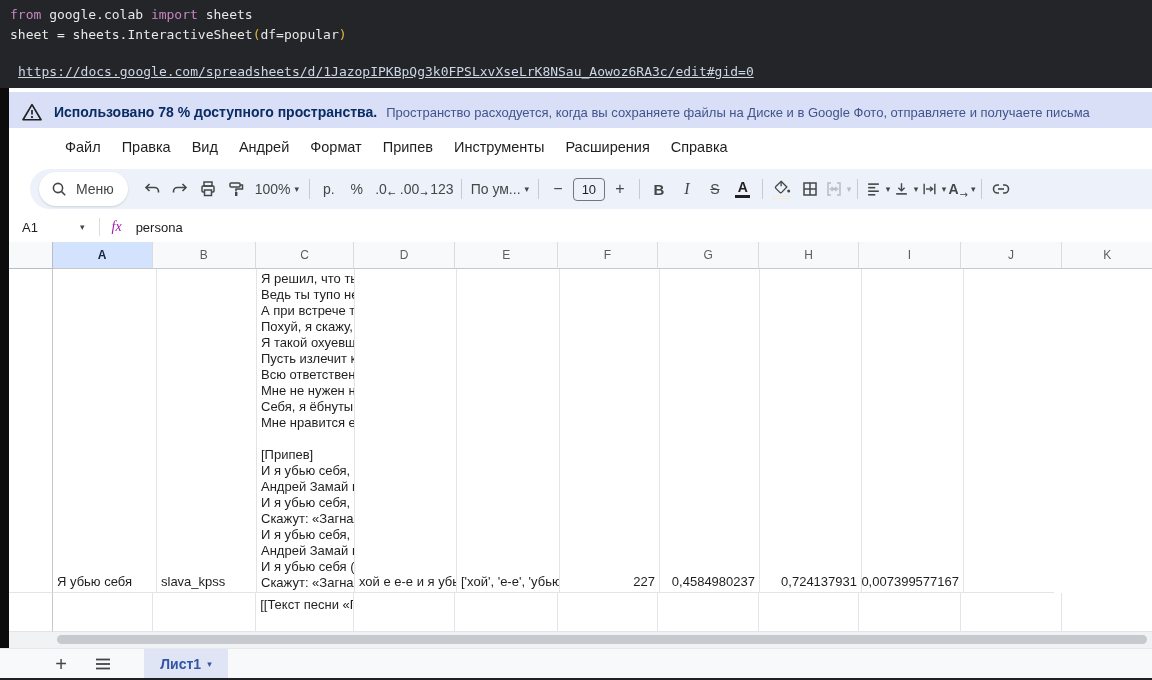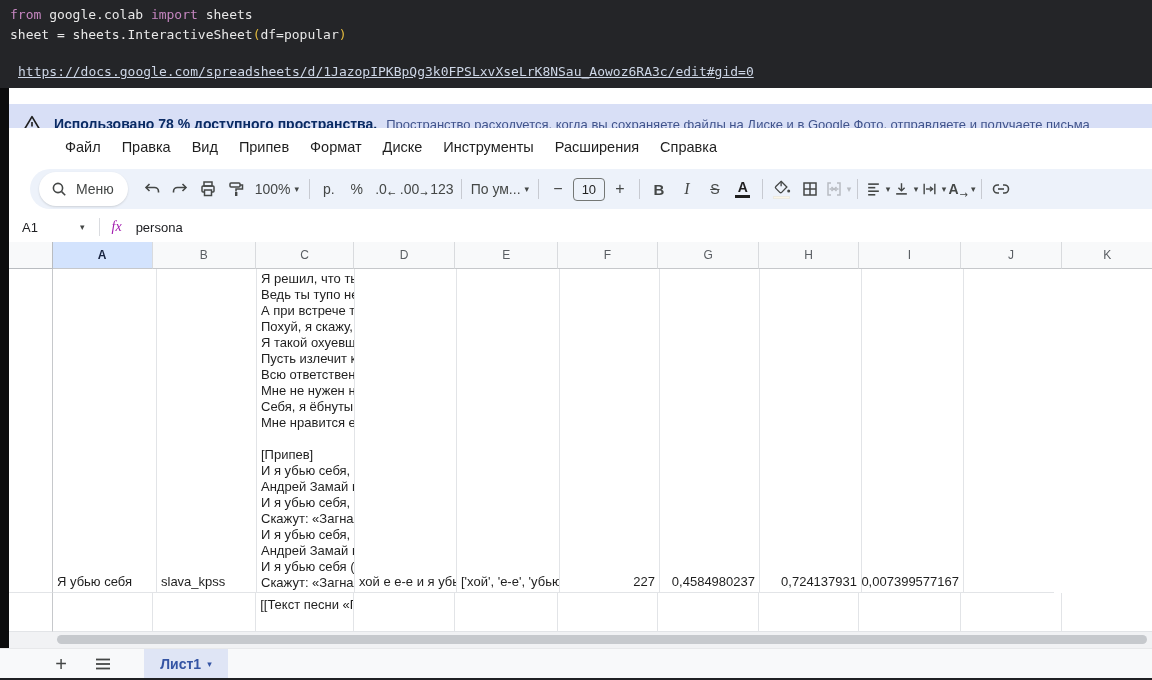--- a/index.html
+++ b/index.html
@@ -17,21 +17,21 @@
               font-family:"DejaVu Sans Mono",monospace;font-size:13px;white-space:nowrap;}
 
   
   .left-strip{left:0;top:88px;width:9px;height:560px;background:#0c0c0d;}
   .dark-bottom{left:0;top:678px;width:1152px;height:2px;background:#202124;}
 
   
   .app{left:9px;top:88px;width:1143px;height:560px;background:#fff;overflow:hidden;}
 
   
-  .notif{left:0;top:16px;width:1143px;height:40px;background:#d8dff6;display:flex;align-items:center;
+  .notif{left:0;top:4px;width:1143px;height:40px;background:#d8dff6;display:flex;align-items:center;
          overflow:hidden;white-space:nowrap;}
   .notif .w-icon{margin-left:13px;display:flex;align-items:center;}
   .notif .bold{margin-left:12px;font-weight:bold;color:#0a2b64;font-size:14px;}
   .notif .rest{margin-left:9px;color:#41548c;font-size:13px;}
 
   
   .menubar{left:0;top:40px;width:1143px;height:38px;background:#fff;display:flex;align-items:center;
            padding-left:56px;box-sizing:border-box;gap:21px;font-size:14.5px;color:#1f1f1f;}
   .menubar span{cursor:default;}
 
@@ -122,23 +122,23 @@
         </svg>
     </span>
     <span class="bold">Использовано 78 % доступного пространства.</span>
     <span class="rest">Пространство расходуется, когда вы сохраняете файлы на Диске и в Google Фото, отправляете и получаете письма</span>
   </div>
 
   <div class="abs menubar">
     <span>Файл</span>
     <span>Правка</span>
     <span>Вид</span>
+    <span>Андрей</span>
+    <span>Формат</span>
     <span>Припев</span>
-    <span>Формат</span>
-    <span>Диске</span>
     <span>Инструменты</span>
     <span>Расширения</span>
     <span>Справка</span>
   </div>
 
   <div class="abs toolband">
     <div class="toolbar">
       <div class="pill">
         <span>
             <svg width="16" height="16" viewBox="0 0 16 16">

